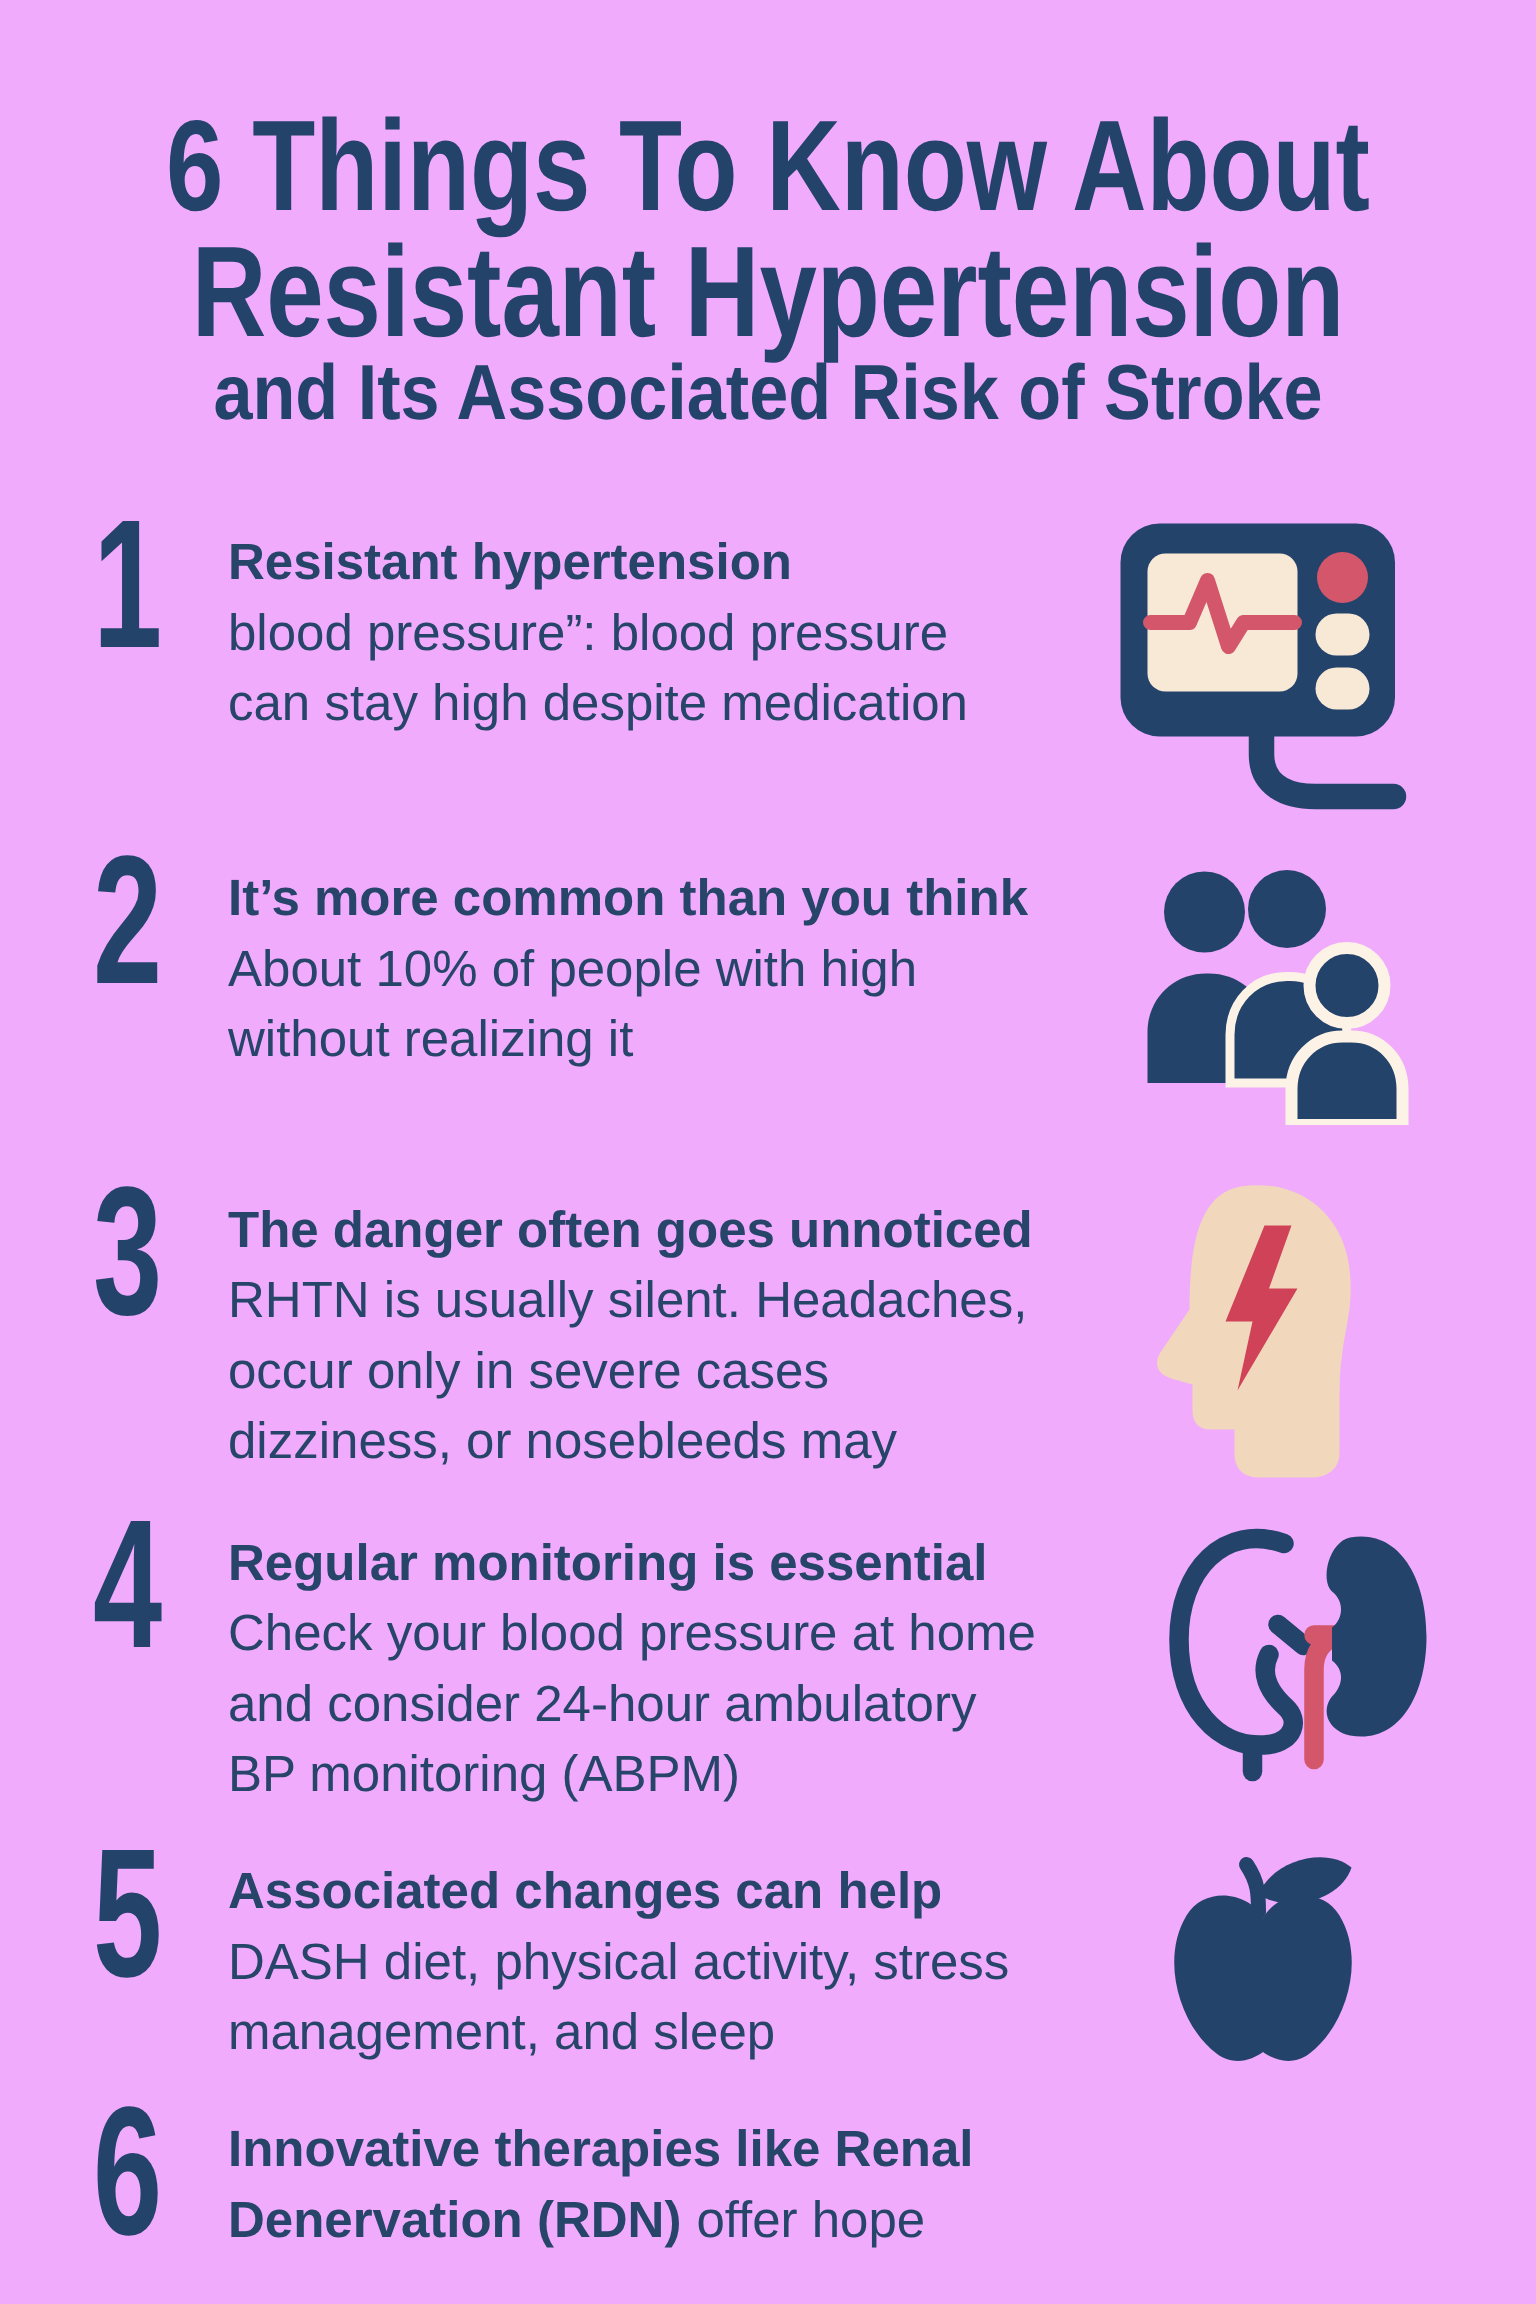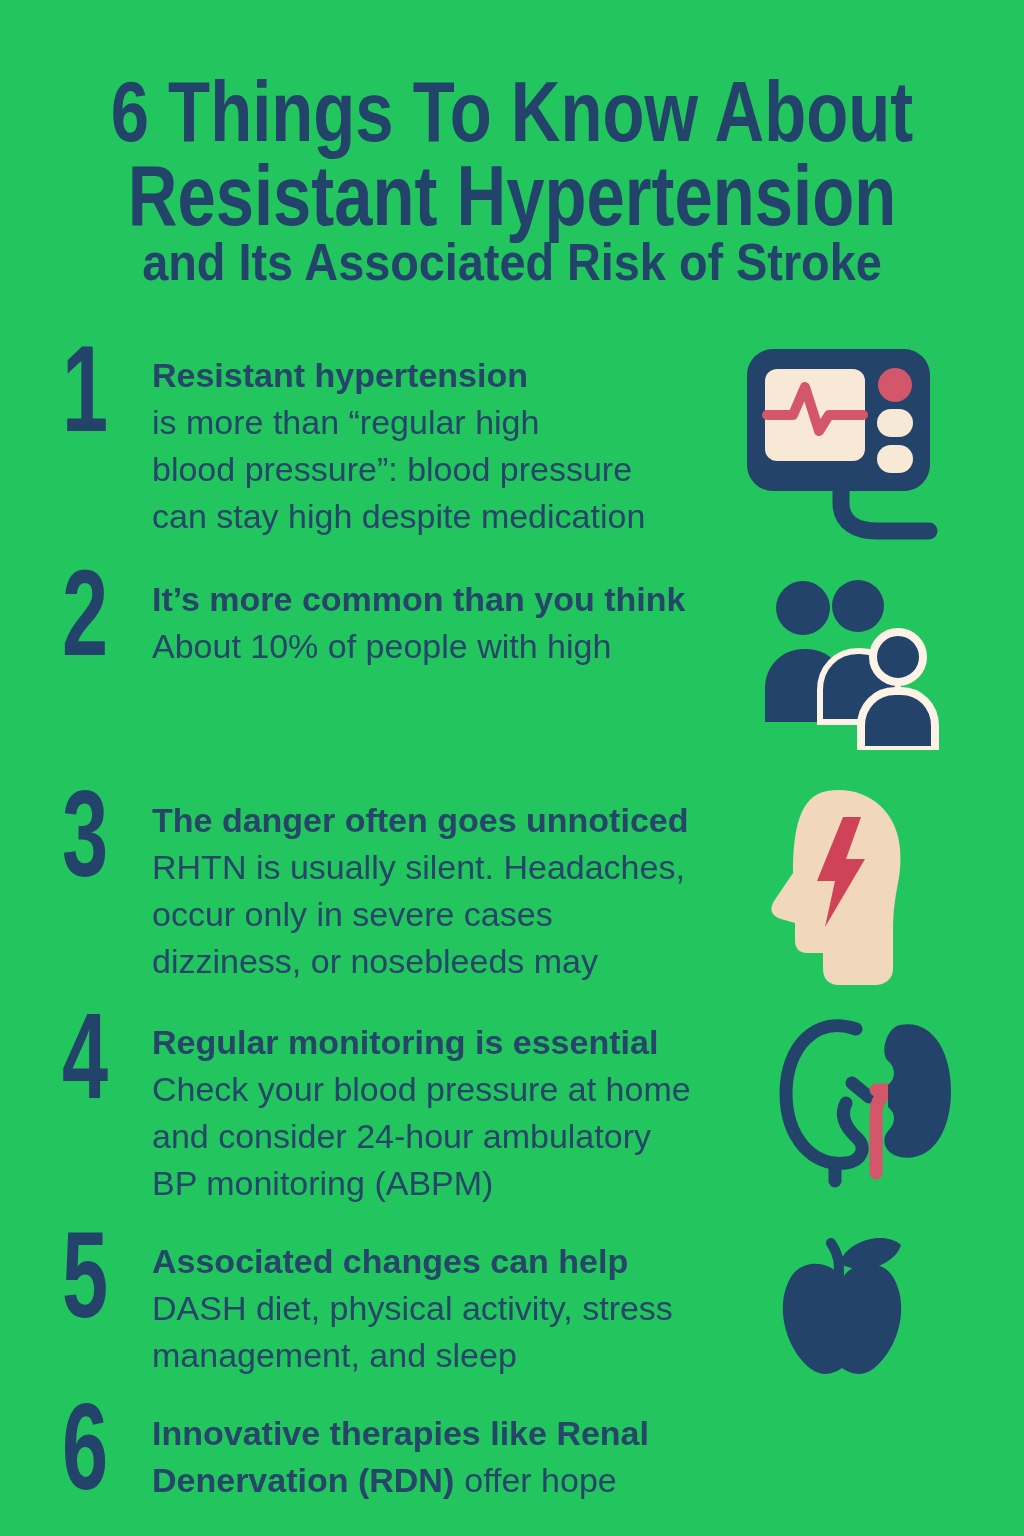--- a/index.html
+++ b/index.html
@@ -2,21 +2,21 @@
 <html><head>
 <meta charset="utf-8">
 <style>
   html,body{margin:0;padding:0;}
   body{
     width:1024px;height:1536px;
     background:#fcf2e5;
     font-family:"Liberation Sans","DejaVu Sans",sans-serif;
     overflow:hidden;
   }
-  .page{position:relative;width:1024px;height:1536px;background:#22c55e;}
+  .page{position:relative;width:1024px;height:1536px;background:#f0abfc;}
 
   
   .title-line{position:absolute;left:0;width:1024px;text-align:center;color:#24436b;white-space:nowrap;}
   .t1{top:62px;font-size:86px;font-weight:800;transform:scaleX(.80);transform-origin:center top;}
   .t2{top:146px;font-size:86px;font-weight:800;transform:scaleX(.80);transform-origin:center top;}
   .t3{top:232px;font-size:52px;font-weight:700;transform:scaleX(.90);transform-origin:center top;}
 
   
   .row{position:absolute;left:0;width:1024px;}
   .num{
@@ -39,21 +39,20 @@
 <div class="page">
 
   <div class="title-line t1">6 Things To Know About</div>
   <div class="title-line t2">Resistant Hypertension</div>
   <div class="title-line t3">and Its Associated Risk of Stroke</div>
 
   <section class="row" style="top:352px;">
     <div class="num">1</div>
     <div class="txt">
       <div class="heading">Resistant hypertension</div>
-      <div class="line">is more than “regular high</div>
       <div class="line">blood pressure”: blood pressure</div>
       <div class="line">can stay high despite medication</div>
     </div>
     <div class="icon" style="left:743px;top:-7px;width:195px;height:200px;">
       <svg viewBox="0 0 195 200" xmlns="http://www.w3.org/2000/svg">
         <rect x="4" y="4" width="183" height="142" rx="26" fill="#24436b"></rect>
         <rect x="22" y="24" width="100" height="92" rx="12" fill="#f7e9d6"></rect>
         <polyline points="24,70 50,70 62,42 76,86 86,70 120,70" fill="none" stroke="#d4566a" stroke-width="10" stroke-linecap="round" stroke-linejoin="round"></polyline>
         <circle cx="152" cy="40" r="17" fill="#d4566a"></circle>
         <rect x="134" y="64" width="36" height="28" rx="14" fill="#f7e9d6"></rect>
@@ -61,20 +60,21 @@
         <path d="M98 146 v12 c0 20 16 28 36 28 h52" fill="none" stroke="#24436b" stroke-width="17" stroke-linecap="round"></path>
       </svg>
     </div>
   </section>
 
   <section class="row" style="top:576px;">
     <div class="num">2</div>
     <div class="txt">
       <div class="heading">It’s more common than you think</div>
       <div class="line">About 10% of people with high</div>
+      <div class="line">without realizing it</div>
     </div>
     <div class="icon" style="left:762px;top:4px;width:185px;height:170px;">
       <svg viewBox="0 0 185 170" xmlns="http://www.w3.org/2000/svg">
         <circle cx="41" cy="28" r="27" fill="#24436b"></circle>
         <path d="M3 142 V108 C3 86 20 69 42 69 H44 C66 69 83 86 83 108 V142 Z" fill="#24436b"></path>
         <circle cx="96" cy="26" r="26" fill="#24436b"></circle>
         <path d="M58 142 V110 C58 88 74 71 96 71 H98 C119 71 136 88 136 110 V142 Z" fill="#24436b" stroke="#fcf2e5" stroke-width="6"></path>
         <circle cx="136" cy="77" r="25" fill="#24436b" stroke="#fcf2e5" stroke-width="8"></circle>
         <path d="M99 170 V146 C99 126 114 111 133 111 H139 C158 111 173 126 173 146 V170 Z" fill="#24436b" stroke="#fcf2e5" stroke-width="8"></path>
       </svg>

